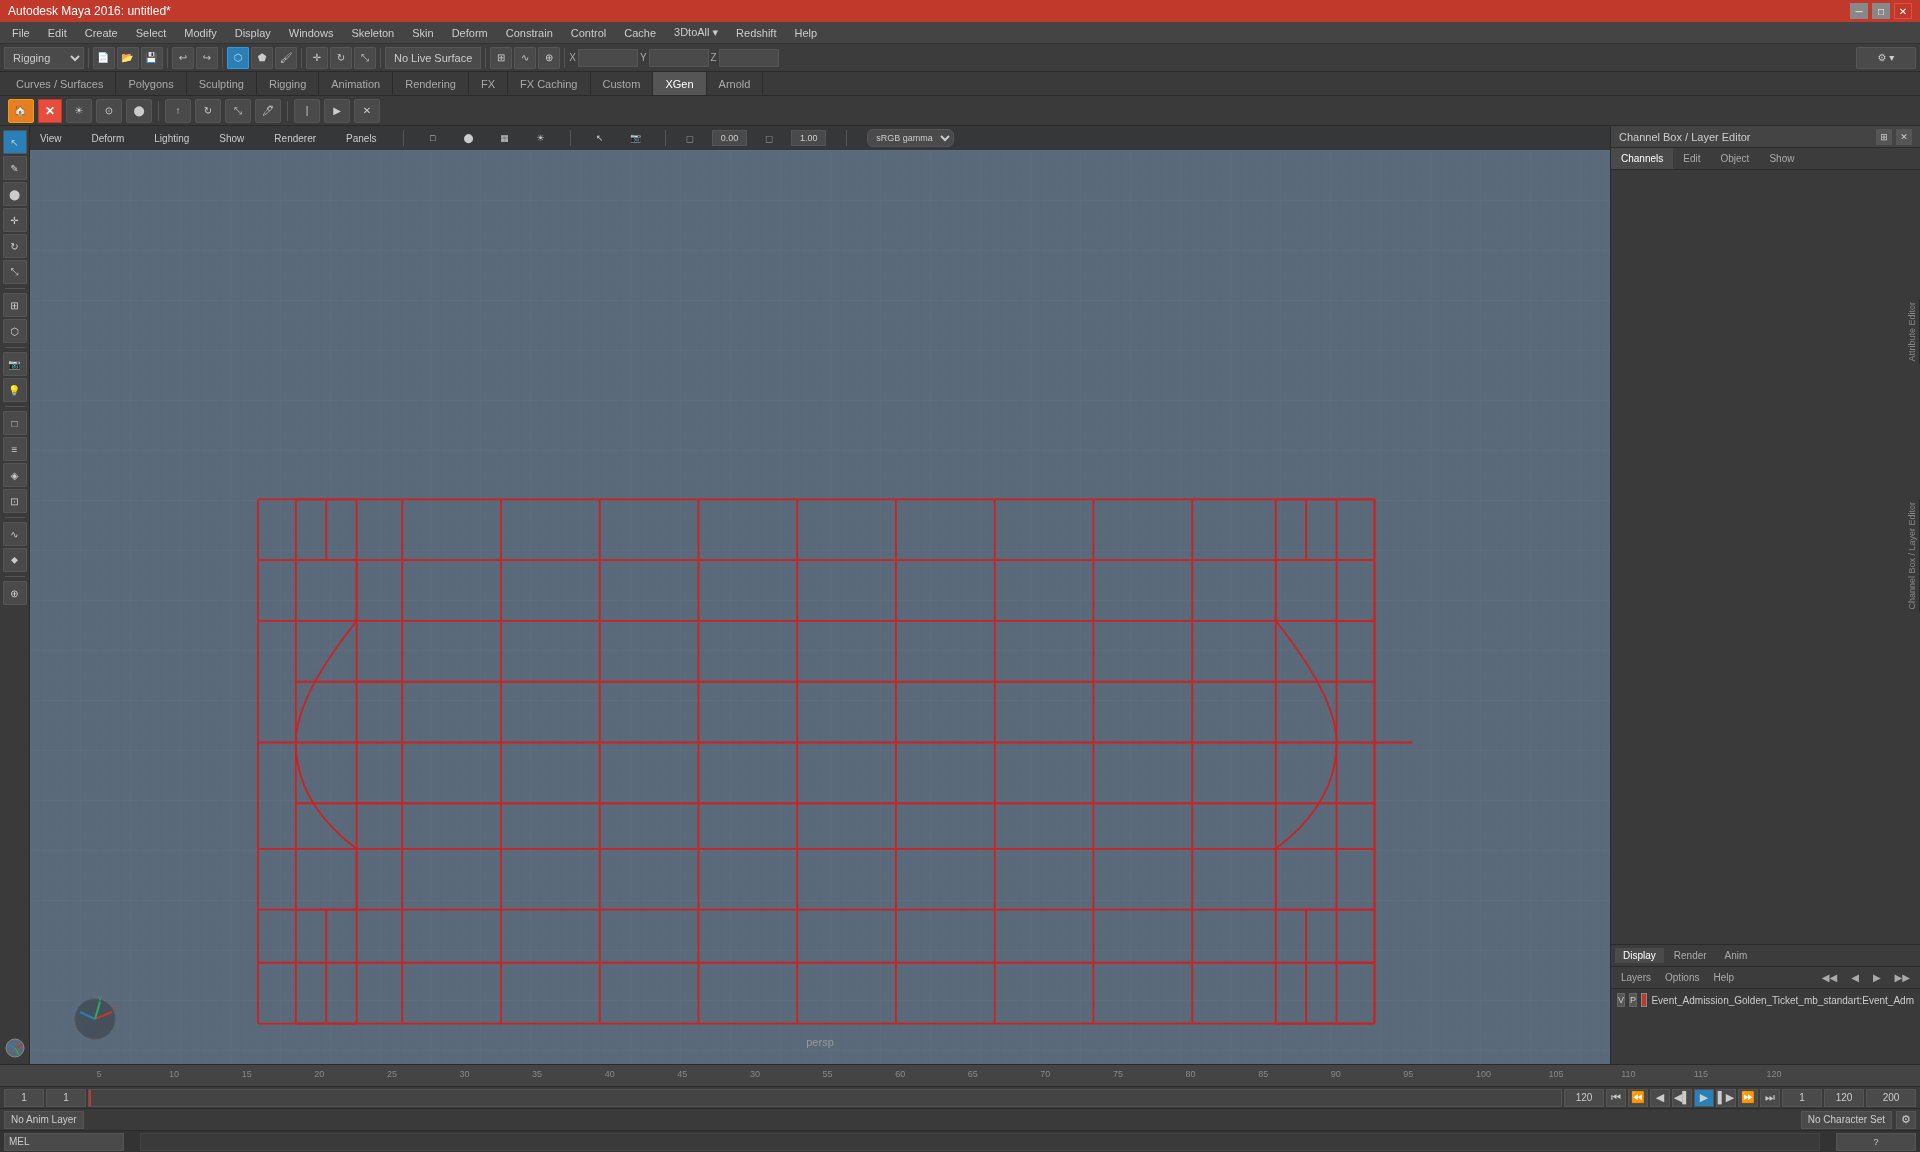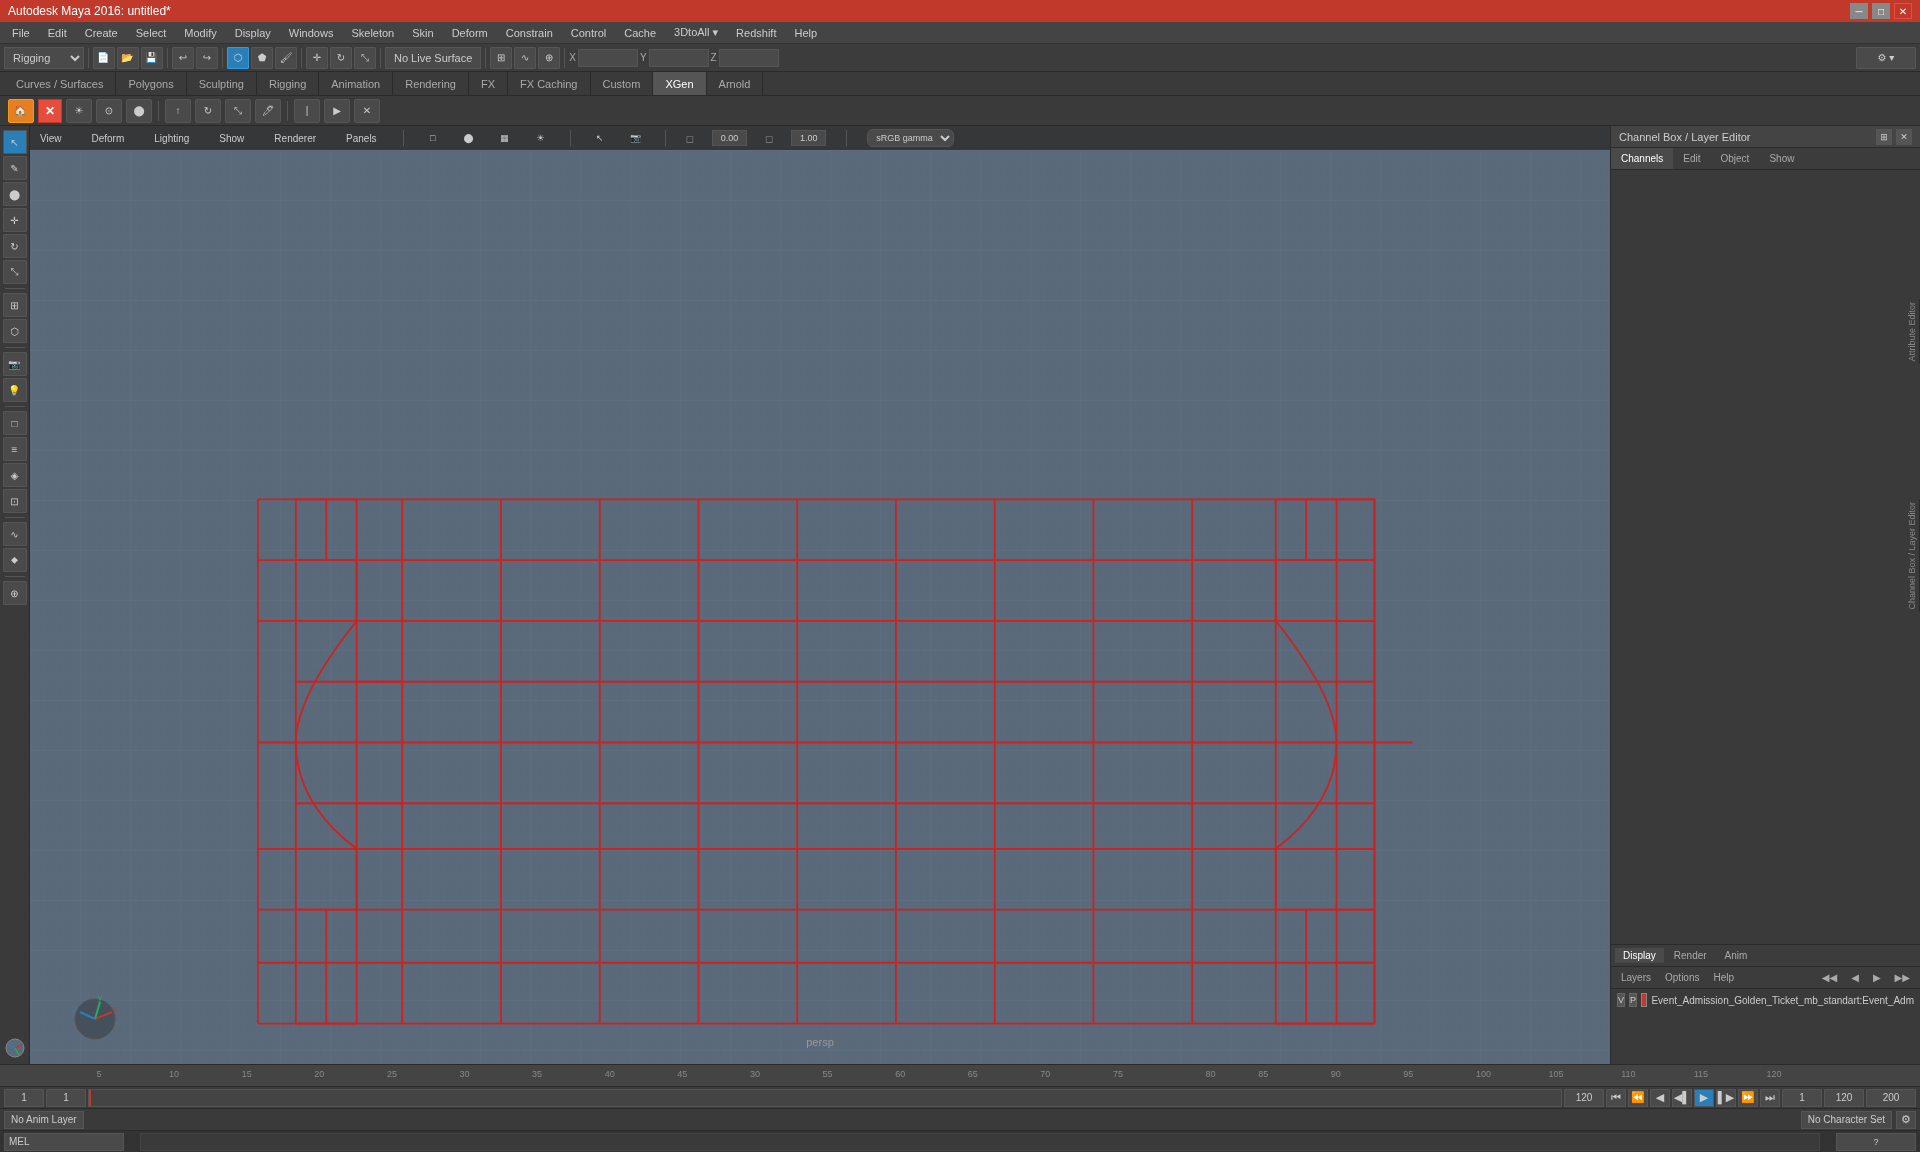--- a/index.html
+++ b/index.html
@@ -838,21 +838,21 @@
         <div class="timeline-tick" style="left: 23.9328%;">30</div>
         <div class="timeline-tick" style="left: 27.7143%;">35</div>
         <div class="timeline-tick" style="left: 31.4958%;">40</div>
         <div class="timeline-tick" style="left: 35.2773%;">45</div>
         <div class="timeline-tick" style="left: 39.0588%;">30</div>
         <div class="timeline-tick" style="left: 42.8403%;">55</div>
         <div class="timeline-tick" style="left: 46.6218%;">60</div>
         <div class="timeline-tick" style="left: 50.4034%;">65</div>
         <div class="timeline-tick" style="left: 54.1849%;">70</div>
         <div class="timeline-tick" style="left: 57.9664%;">75</div>
-        <div class="timeline-tick" style="left: 61.7479%; margin-left: 20px;">80</div>
+        <div class="timeline-tick" style="left: 61.7479%;">80</div>
         <div class="timeline-tick" style="left: 65.5294%;">85</div>
         <div class="timeline-tick" style="left: 69.3109%;">90</div>
         <div class="timeline-tick" style="left: 73.0924%;">95</div>
         <div class="timeline-tick" style="left: 76.8739%;">100</div>
         <div class="timeline-tick" style="left: 80.6555%;">105</div>
         <div class="timeline-tick" style="left: 84.437%;">110</div>
         <div class="timeline-tick" style="left: 88.2185%;">115</div>
         <div class="timeline-tick" style="left: 92%;">120</div>
       </div>
   </div>

